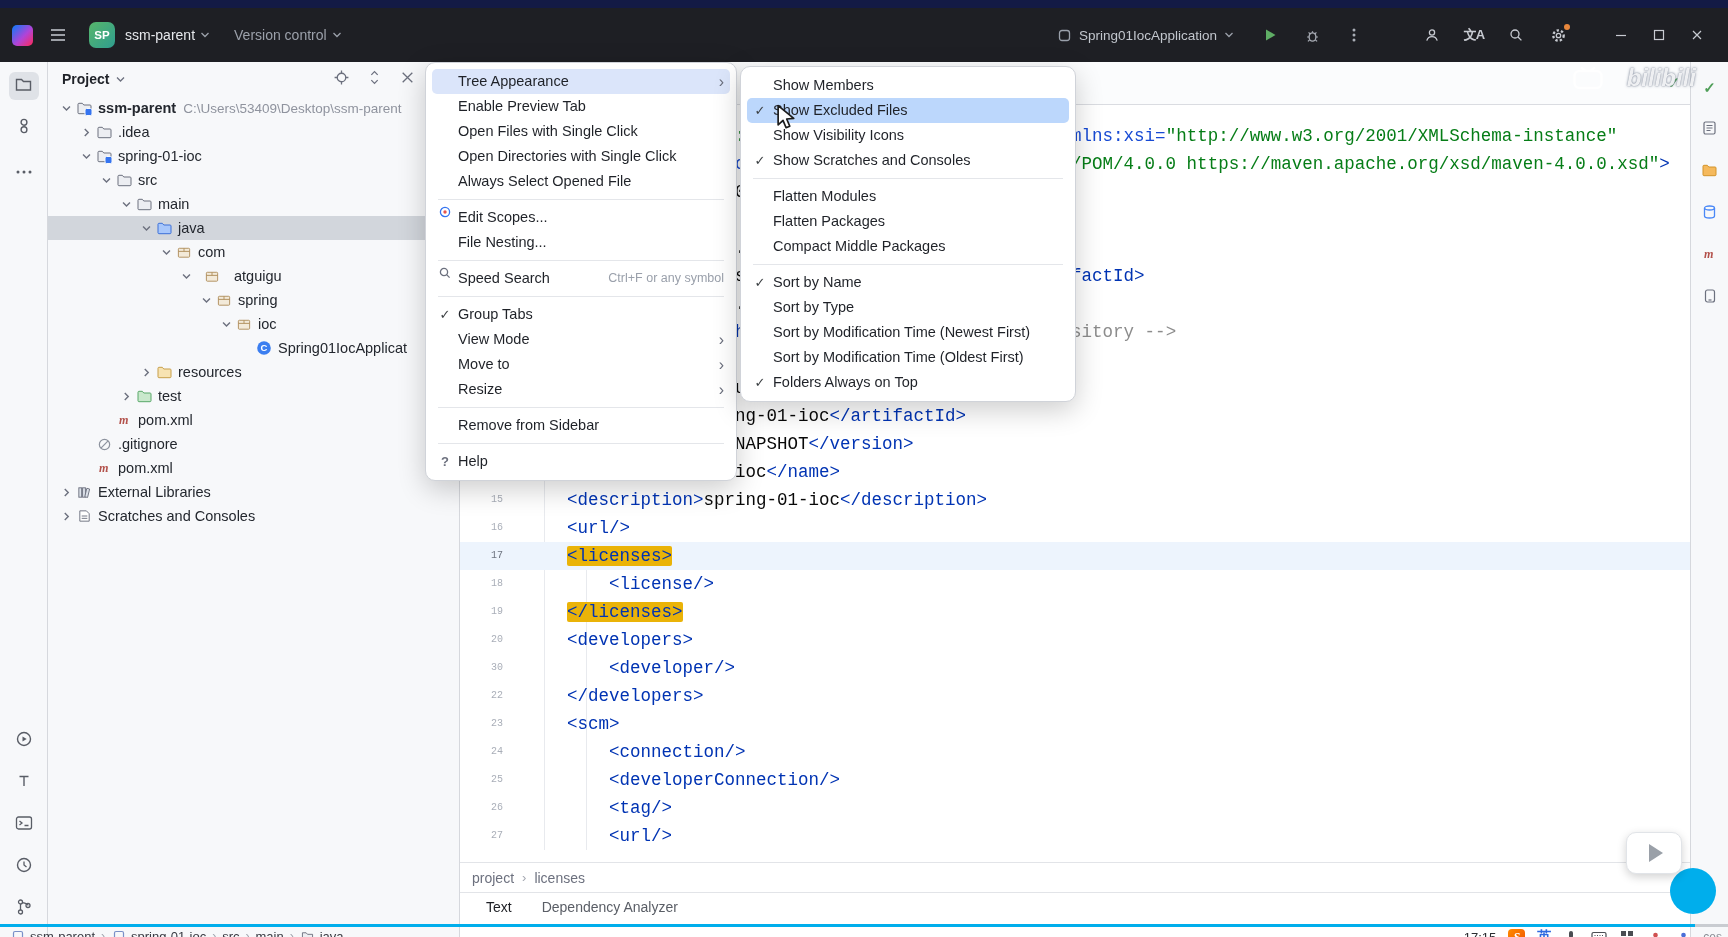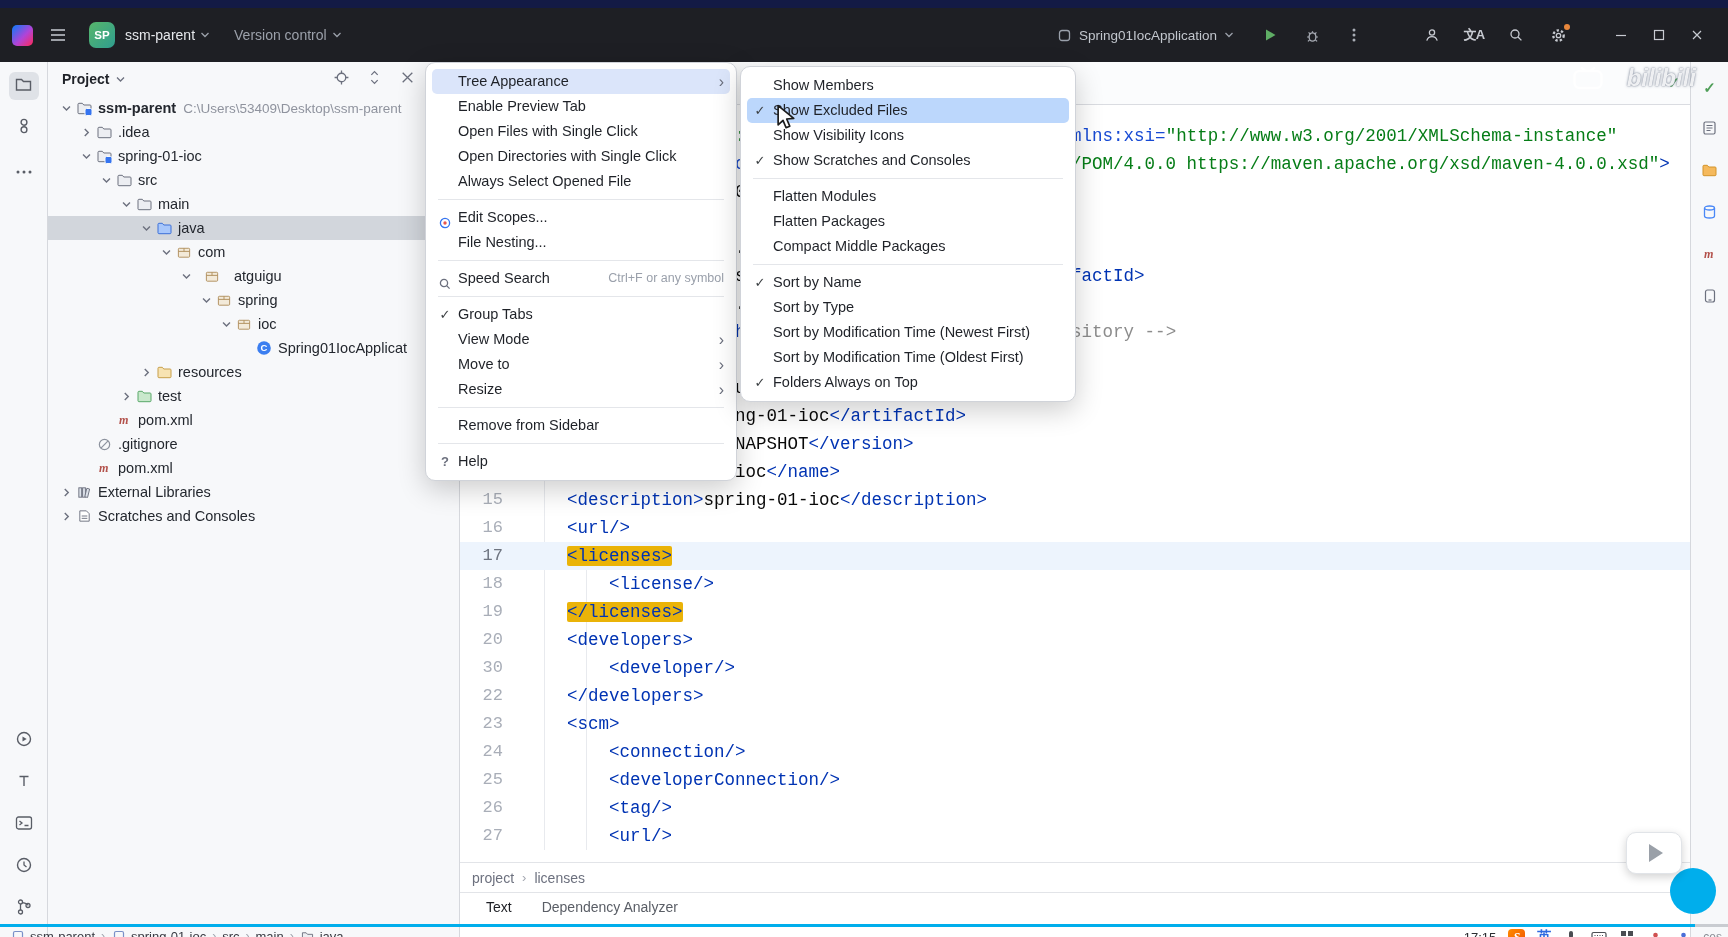--- a/index.html
+++ b/index.html
@@ -51,21 +51,21 @@
   .t-hint { color:#8f939e; margin-left:7px; font-size:13.5px; overflow:hidden; }
 
   
   .editor-col { position:absolute; left:460px; top:62px; right:38px; bottom:0; background:#ffffff; }
   .tabstrip { position:absolute; top:0; left:0; right:0; height:43px; background:#fbfcfd; border-bottom:1px solid #dadce1; }
   .codewrap { position:absolute; top:43px; left:0; right:0; bottom:75px; padding-top:17px; overflow:hidden;
               font-family:"Liberation Mono","DejaVu Sans Mono",monospace; font-size:17.5px; }
   .guide { position:absolute; width:1px; background:#e8eaee; }
   .code-row { height:28px; line-height:28px; display:flex; position:relative; }
   .code-row.current { background:#edf4fd; }
-  .gutter { flex:0 0 65px; text-align:right; padding-right:22px; color:#a9aeb8; font-size:17px; }
+  .gutter { flex:0 0 65px; text-align:right; padding-right:22px; color:#a9aeb8; font-size:10px; }
   .code-row.current .gutter { color:#6e7480; }
   .code-text { flex:1; white-space:pre; color:#080808; }
   .tk-t { color:#080808; }
   .tk-tag { color:#0033b3; }
   .tk-attr { color:#174ad4; }
   .tk-str { color:#067d17; }
   .tk-com { color:#8c8c8c; }
   .tk-taghl { color:#0033b3; background:#eab308; border-radius:2px; }
   .inspect-ok { position:absolute; top:12px; right:10px; color:#4f9e58; font-size:15px; font-weight:bold; }
 
@@ -83,21 +83,21 @@
                border-left:1px solid #d6d8dd; display:flex; flex-direction:column; align-items:center;
                padding-top:16px; gap:22px; z-index:2; }
   .rb-icon { width:22px; height:20px; display:flex; align-items:center; justify-content:center; }
   .rb-check { color:#4f9e58; font-weight:bold; font-size:15px; }
 
   
   .menu { position:absolute; background:#ffffff; border:1px solid #d0d3d9; border-radius:10px;
           box-shadow:0 8px 28px rgba(0,0,0,.20); padding:6px 0; z-index:30; font-size:14.5px; color:#1f2228; }
   #context-menu { left:425px; top:62px; width:312px; }
   #submenu { left:740px; top:66px; width:336px; }
-  .mi { height:25px; line-height:25px; display:flex; align-items:flex-end; margin:0 6px; border-radius:5px; padding-right:6px; }
+  .mi { height:25px; line-height:25px; display:flex; align-items:flex-start; margin:0 6px; border-radius:5px; padding-right:6px; }
   .mi-open { background:#dbe5fa; }
   .mi-hover { background:#bcd7fc; }
   .mi-ck { width:26px; flex:0 0 26px; text-align:center; color:#3c4043; font-size:13px;
            display:flex; align-items:center; justify-content:center; }
   .mi-lb { white-space:nowrap; }
   .mi-hint { margin-left:auto; color:#9aa0ab; font-size:12.5px; padding-left:12px; white-space:nowrap; }
   .mi-arr { margin-left:auto; color:#6c707e; font-size:16px; width:12px; text-align:right; }
   .mi-q { color:#6c707e; font-weight:bold; }
   .mi-sep { height:1px; background:#e4e6ea; margin:5px 12px; }
 

